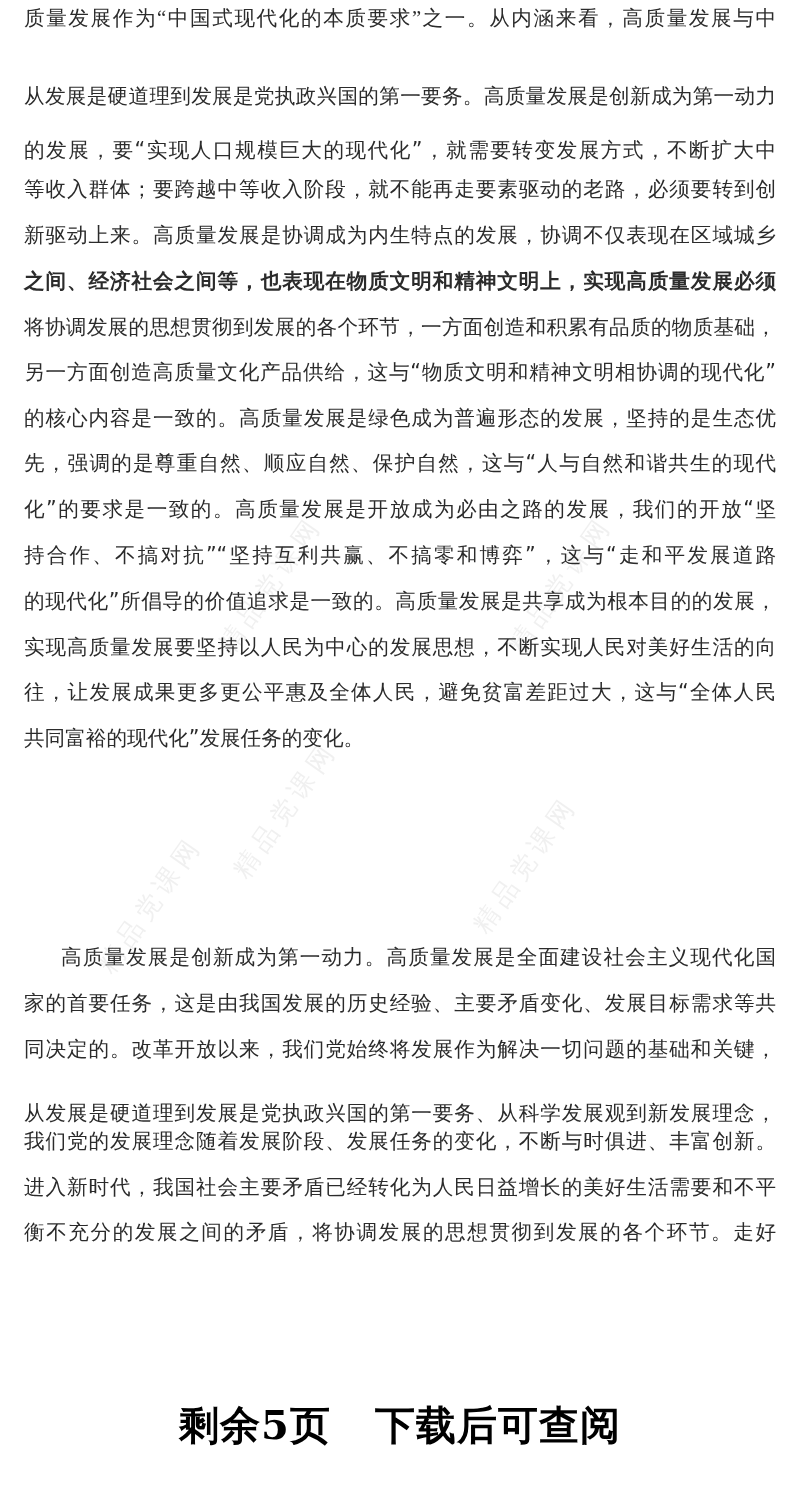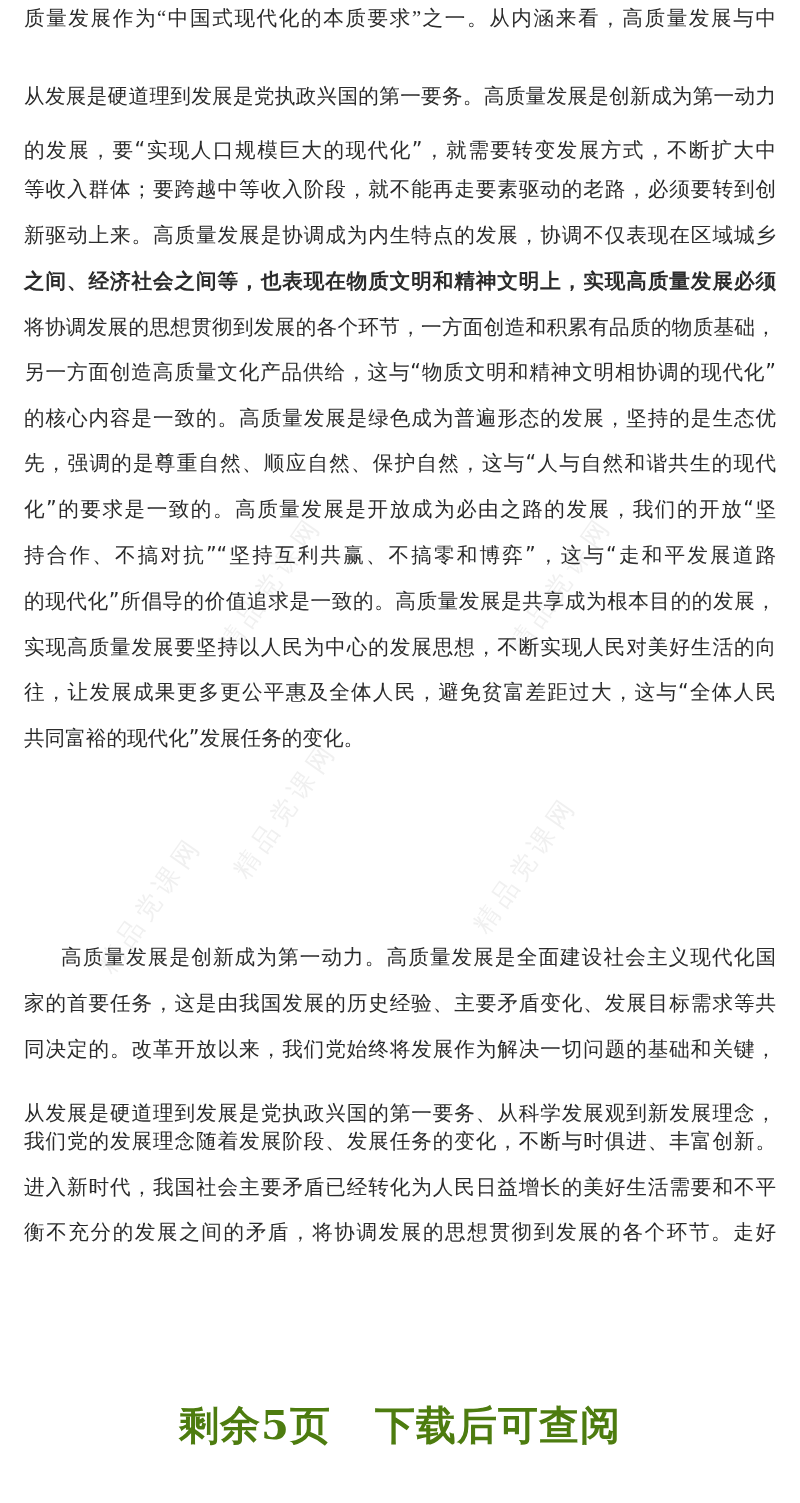--- a/index.html
+++ b/index.html
@@ -52,21 +52,21 @@
   }
   .footer-notice {
     position: absolute;
     left: 0;
     top: 1398px;
     width: 800px;
     text-align: center;
     font-family: "DejaVu Serif", "Liberation Serif", serif;
     font-weight: bold;
     font-size: 40px;
-    color: #4d7c0f;
+    color: #000000;
     letter-spacing: 1px;
   }
   .footer-notice .gap {
     display: inline-block;
     width: 44px;
   }
 </style>
 </head>
 <body>
 

